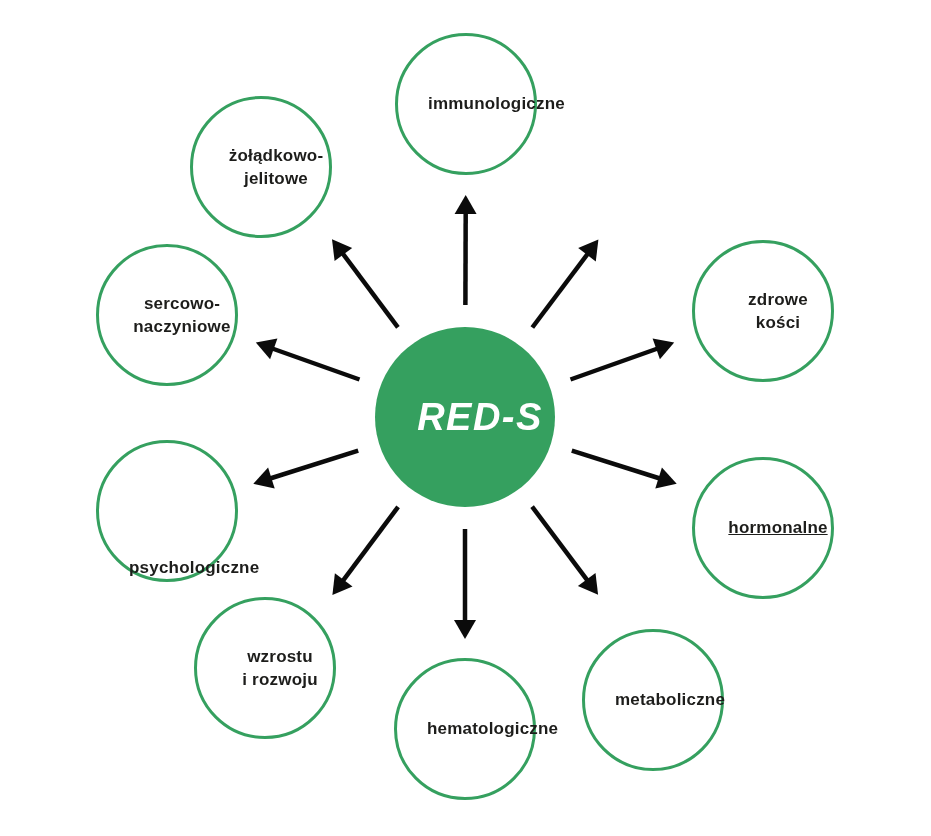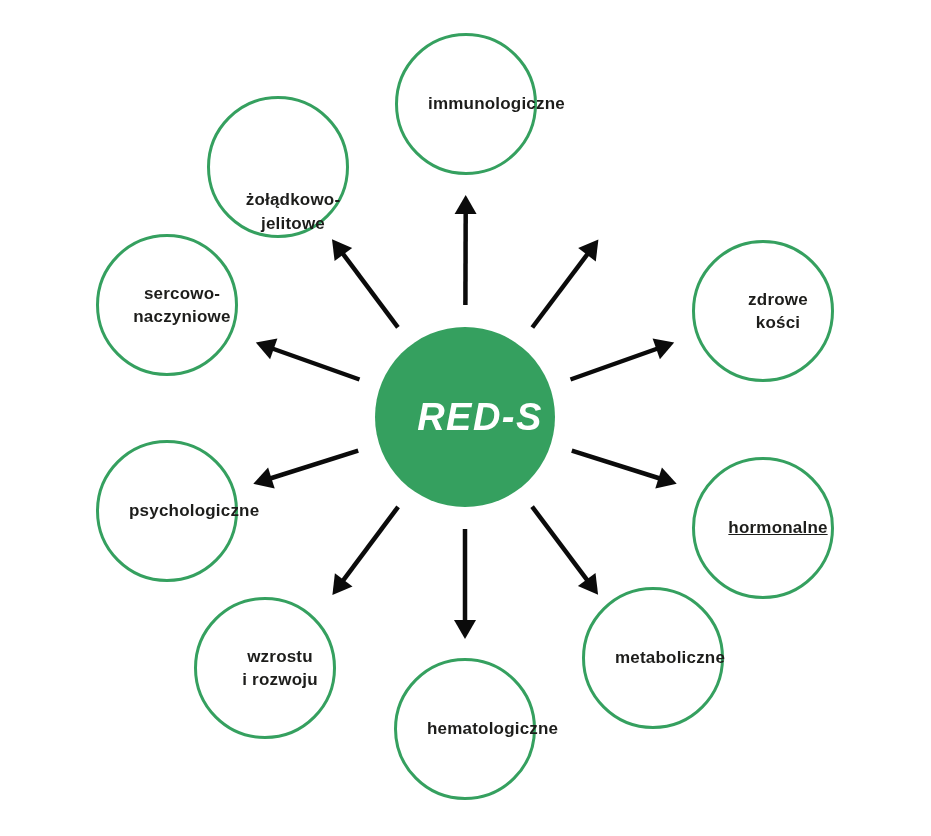--- a/index.html
+++ b/index.html
@@ -125,40 +125,40 @@
 
   <div class="node" style="left:692px; top:240px;">
     <span>zdrowe
 kości</span>
   </div>
 
   <div class="node" style="left:692px; top:457px;text-decoration:underline;">
     <span>hormonalne</span>
   </div>
 
-  <div class="node" style="left:582px; top:587px;">
+  <div class="node" style="left:582px; top:629px;">
     <span>metaboliczne</span>
   </div>
 
   <div class="node" style="left:394px; top:658px;justify-content:center;">
     <span>hematologiczne</span>
   </div>
 
   <div class="node" style="left:194px; top:597px;">
     <span>wzrostu
 i rozwoju</span>
   </div>
 
-  <div class="node" style="left:96px; top:440px;">
+  <div class="node" style="left:96px; top:440px;align-items:flex-end;">
     <span>psychologiczne</span>
   </div>
 
-  <div class="node" style="left:96px; top:234px;">
+  <div class="node" style="left:96px; top:244px;">
     <span>sercowo-
 naczyniowe</span>
   </div>
 
-  <div class="node" style="left:207px; top:96px;align-items:flex-end;">
+  <div class="node" style="left:190px; top:96px;">
     <span>żołądkowo-
 jelitowe</span>
   </div>
 
 </div>
 
 </body></html>

